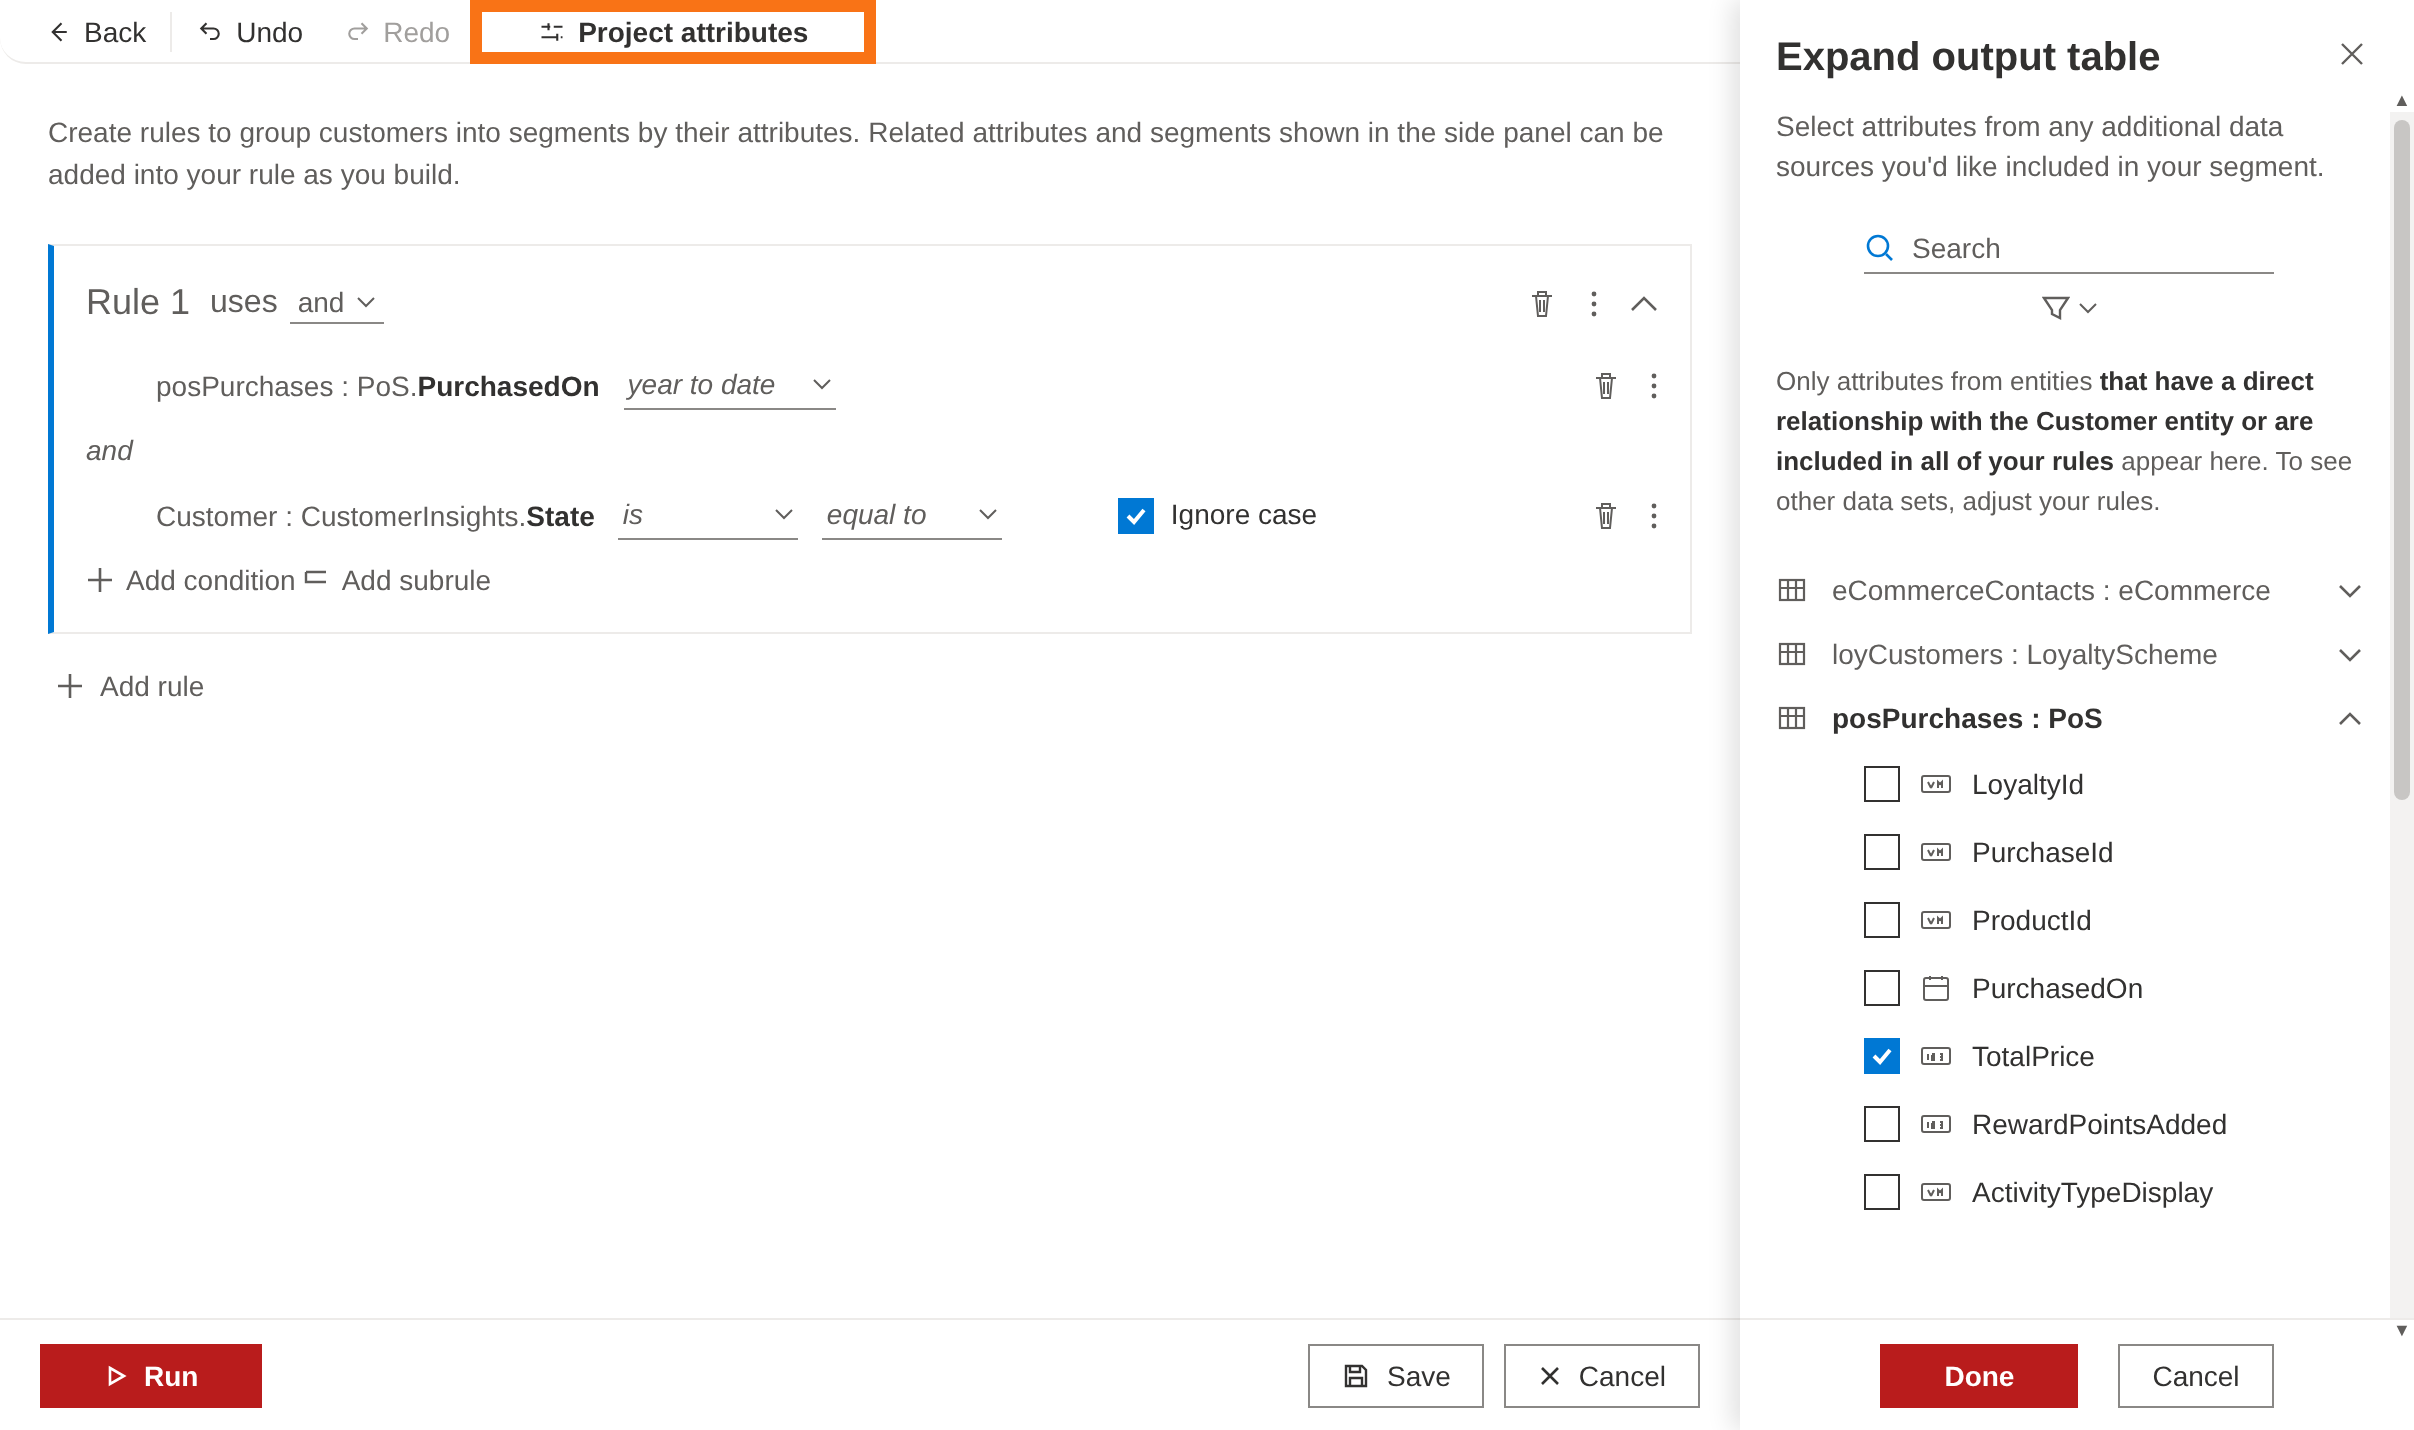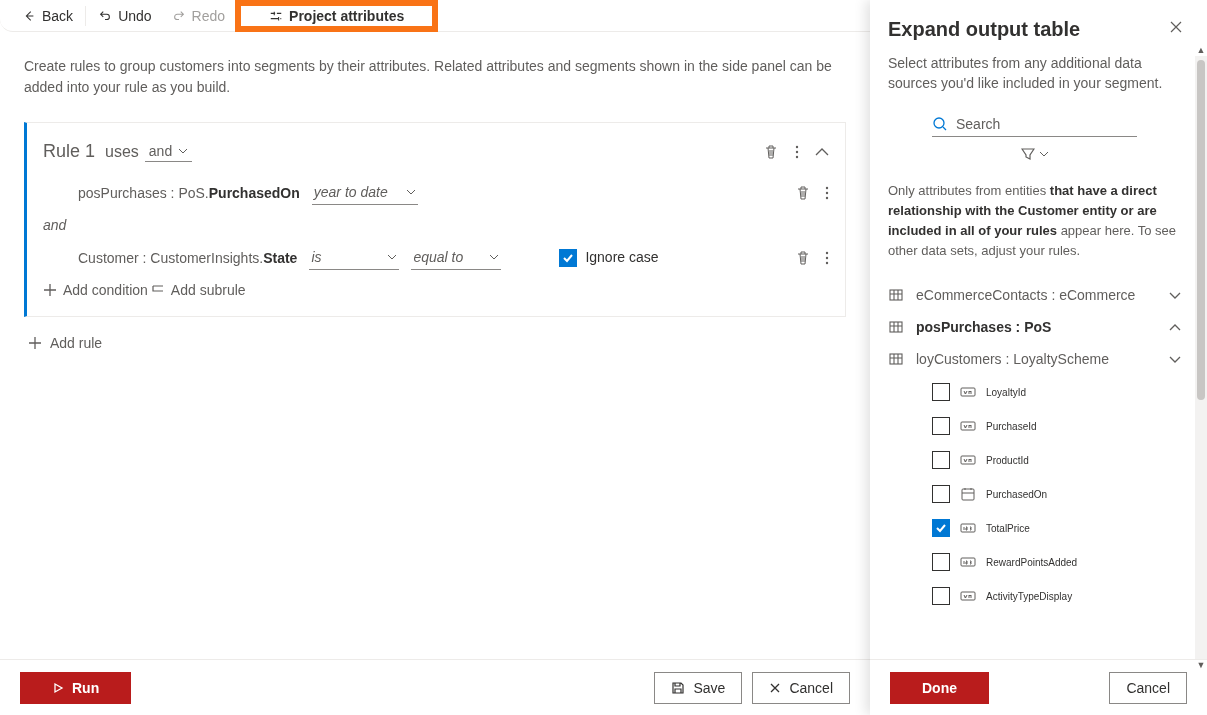--- a/index.html
+++ b/index.html
@@ -75,24 +75,24 @@
   .ent-row { display: flex; align-items: center; gap: 12px; padding: 8px 0; cursor: pointer; color: #605e5c; }
   .ent-row svg.ent-ico { width: 16px; height: 16px; flex-shrink: 0; }
   .ent-label { flex: 1; font-size: 14px; }
   .ent-expanded .ent-label { font-weight: 600; color: #323130; }
   .ent-chev { color: #605e5c; }
   
   
   .attr-item { display: flex; align-items: center; gap: 10px; padding: 8px 0 8px 44px; cursor: pointer; }
   .attr-cb { width: 18px; height: 18px; flex-shrink: 0; }
   .attr-type-ico { width: 16px; height: 16px; flex-shrink: 0; color: #605e5c; }
-  .attr-label { font-size: 10px; color: #323130; }
-  
-  
-  .panel-footer { height: 56px; display: flex; align-items: center; justify-content: space-between; gap: 20px; padding: 0 20px; border-top: 1px solid #edebe9; }
+  .attr-label { font-size: 14px; color: #323130; }
+  
+  
+  .panel-footer { height: 56px; display: flex; align-items: center; justify-content: center; gap: 20px; padding: 0 20px; border-top: 1px solid #edebe9; }
 </style>
 </head>
 <body>
 
 <div class="toolbar">
   <div class="tb-item">
     <svg viewBox="0 0 16 16" fill="none" stroke="currentColor" stroke-width="1.2">
         <path d="M10 3 5 8l5 5M5 8h8"></path>
       </svg>
     <span>Back</span>
@@ -304,38 +304,38 @@
         <div class="ent-row">
           <svg class="ent-ico" viewBox="0 0 16 16" fill="none" stroke="currentColor" stroke-width="1.1">
             <rect x="2" y="3" width="12" height="10"></rect>
             <path d="M2 7h12M6 3v10M10 3v10"></path>
           </svg>
           <span class="ent-label">eCommerceContacts : eCommerce</span>
           <svg class="ent-chev" width="12" height="7" viewBox="0 0 12 7" fill="none" stroke="currentColor" stroke-width="1.3">
             <path d="M1 1l5 5 5-5"></path>
           </svg>
         </div>
+        <div class="ent-row">
+          <svg class="ent-ico" viewBox="0 0 16 16" fill="none" stroke="currentColor" stroke-width="1.1">
+            <rect x="2" y="3" width="12" height="10"></rect>
+            <path d="M2 7h12M6 3v10M10 3v10"></path>
+          </svg>
+          <span class="ent-label">loyCustomers : LoyaltyScheme</span>
+          <svg class="ent-chev" width="12" height="7" viewBox="0 0 12 7" fill="none" stroke="currentColor" stroke-width="1.3">
+            <path d="M1 1l5 5 5-5"></path>
+          </svg>
+        </div>
         <div class="ent-row ent-expanded">
           <svg class="ent-ico" viewBox="0 0 16 16" fill="none" stroke="currentColor" stroke-width="1.1">
             <rect x="2" y="3" width="12" height="10"></rect>
             <path d="M2 7h12M6 3v10M10 3v10"></path>
           </svg>
           <span class="ent-label">posPurchases : PoS</span>
           <svg class="ent-chev" width="12" height="7" viewBox="0 0 12 7" fill="none" stroke="currentColor" stroke-width="1.3">
             <path d="M1 6l5-5 5 5"></path>
-          </svg>
-        </div>
-        <div class="ent-row">
-          <svg class="ent-ico" viewBox="0 0 16 16" fill="none" stroke="currentColor" stroke-width="1.1">
-            <rect x="2" y="3" width="12" height="10"></rect>
-            <path d="M2 7h12M6 3v10M10 3v10"></path>
-          </svg>
-          <span class="ent-label">loyCustomers : LoyaltyScheme</span>
-          <svg class="ent-chev" width="12" height="7" viewBox="0 0 12 7" fill="none" stroke="currentColor" stroke-width="1.3">
-            <path d="M1 1l5 5 5-5"></path>
           </svg>
         </div>
         <div class="attr-item">
           <span class="cb-box cb-unchecked attr-cb"></span>
           <svg class="attr-type-ico" viewBox="0 0 16 16" fill="none" stroke="currentColor" stroke-width="1">
             <rect x="1" y="4" width="14" height="8" rx="1"></rect>
             <path d="M4 7l1.5 3M7 7l-1.5 3M5.5 9h-1M9 10V7l1 1 1-1v3"></path>
           </svg>
           <span class="attr-label">LoyaltyId</span>
         </div>

